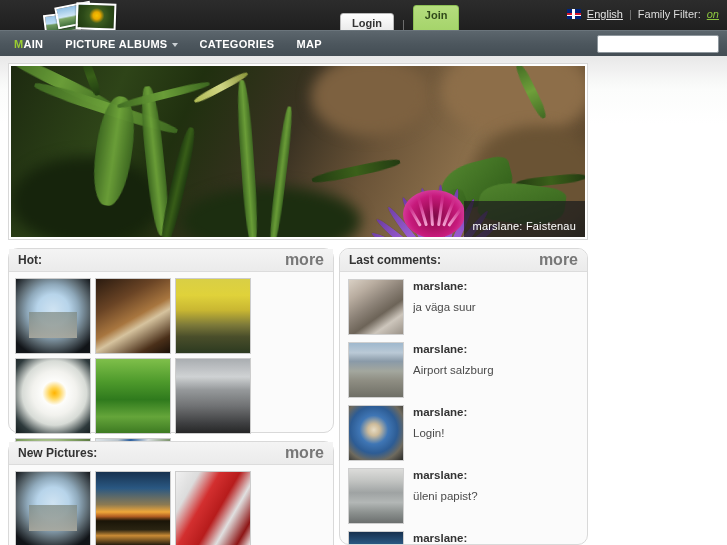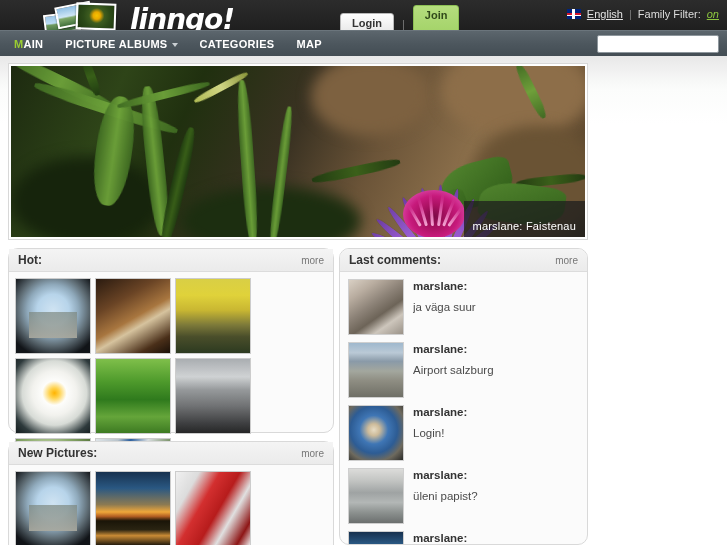--- a/index.html
+++ b/index.html
@@ -324,24 +324,25 @@
     align-items: center;
     justify-content: space-between;
     padding: 0 9px;
   }
   .panel-title {
     font-size: 12px;
     font-weight: bold;
     color: #333;
   }
   .panel-more {
-    font-size: 10px;
+    font-size: 16px;
     color: #777;
     text-decoration: none;
     cursor: pointer;
+    font-weight: bold;
   }
   .thumbs {
     display: flex;
     flex-wrap: wrap;
     gap: 4px;
     padding: 6px;
   }
   .thumb {
     width: 76px; height: 76px;
     border: 1px solid #cccccc;
@@ -408,21 +409,20 @@
 <body>
 
 <div class="topbar">
 
   <a class="logo-wrap" href="#">
     <span class="logo-photos">
       <span class="ph ph1"></span>
       <span class="ph ph2"></span>
       <span class="ph ph3"></span>
     </span>
-    <span class="logo-text">linngo!</span>
   </a>
 
   <div class="auth">
     <a class="btn-login" href="#">Login</a>
     <span class="sep">|</span>
     <a class="btn-join" href="#">Join</a>
   </div>
 
   <div class="topright">
     <span class="flag">

